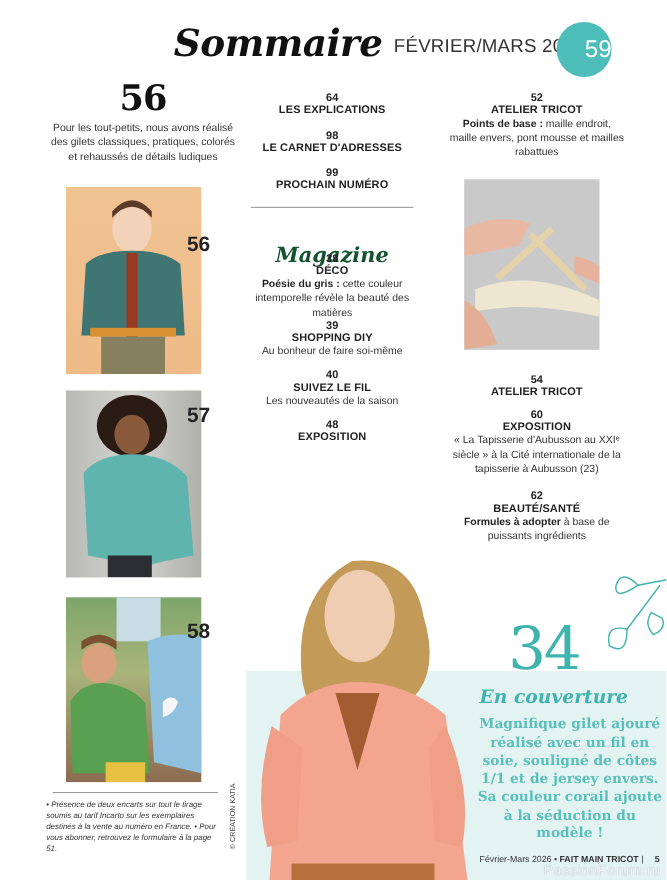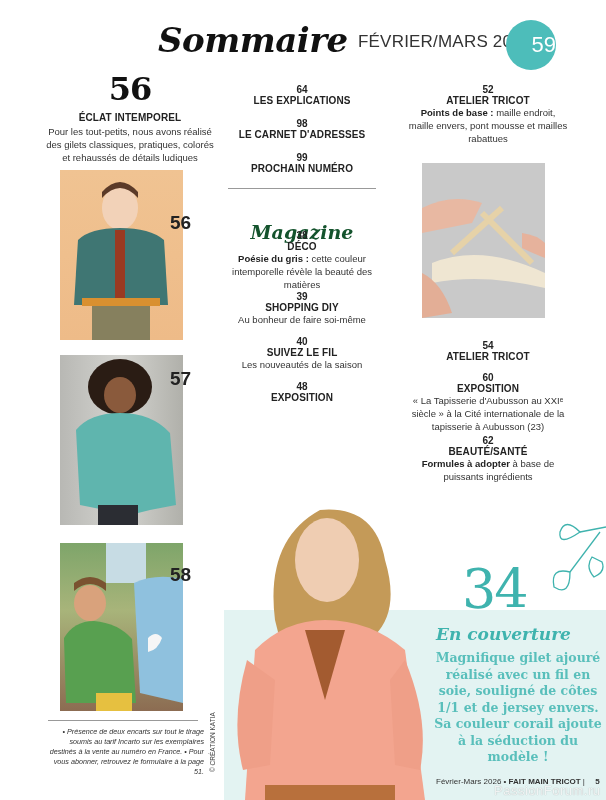--- a/index.html
+++ b/index.html
@@ -50,39 +50,38 @@
   }
   .cover-title {
     font-family:"DejaVu Serif", "Liberation Serif", serif; font-weight:bold; font-style:italic;
     font-size:17px; color:#3fb3ae;
   }
   .cover-text {
     font-family:"DejaVu Serif", "Liberation Serif", serif; font-weight:bold;
     font-size:12.5px; line-height:16.5px; color:#59bfbb; text-align:center;
   }
 
-  .footnote { font-size:7.2px; font-style:italic; color:#333; line-height:10px; text-align:right; }
+  .footnote { font-size:7.2px; font-style:italic; color:#333; line-height:10px; text-align:left; }
   .credit {
     font-size:6.5px; color:#444; transform:rotate(-90deg); transform-origin:left top; white-space:nowrap;
   }
   .footer { font-size:8px; color:#333; }
   .footer b { font-weight:bold; }
   .watermark { font-size:13px; color:rgba(255,255,255,0.85); letter-spacing:0.5px;
     text-shadow:0 0 1px rgba(0,0,0,0.35); }
 </style>
 </head>
 <body>
 
 <div class="abs title">Sommaire</div>
 <div class="abs issue-date">FÉVRIER/MARS 2026</div>
 <div class="abs issue-badge">59</div>
 
 <div class="abs center" style="left:40px; top:70px; width:180px;">
   <div class="big-num">56</div>
-  <div class="head" style="margin-top:4px;">ÉCLAT INTEMPOREL</div>
   <div class="body" style="margin-top:2px; padding:0 4px;">Pour les tout-petits, nous avons réalisé des gilets classiques, pratiques, colorés et rehaussés de détails ludiques</div>
 </div>
 
 <div class="abs photo" style="left:60px; top:170px; width:123px; height:170px; background:linear-gradient(180deg,#f0c392 0%,#eebb88 100%);">
   <svg width="123" height="170" viewBox="0 0 123 170">
     <ellipse cx="60" cy="38" rx="18" ry="22" fill="#f2d2b8"></ellipse>
     <path d="M42 28 Q60 8 78 28 L78 22 Q60 2 42 22Z" fill="#5b3a28"></path>
     <path d="M18 70 Q30 58 60 58 Q90 58 104 70 L108 135 L14 135Z" fill="#3f7673"></path>
     <rect x="55" y="60" width="10" height="80" fill="#9a3a22"></rect>
     <rect x="22" y="128" width="78" height="8" fill="#d99030"></rect>
@@ -173,21 +172,21 @@
     <path d="M0 110 Q20 120 30 150 L0 155Z" fill="#e3ae96"></path>
     <path d="M100 70 Q115 72 123 80 L123 95 Q110 90 100 85Z" fill="#e6b29c"></path>
   </svg>
 </div>
 
 <div class="abs center" style="left:405px; top:340px; width:166px;">
   <div style="margin-bottom:10px;">
     <div class="num">54</div>
     <div class="head">ATELIER TRICOT</div>
   </div>
-  <div style="margin-bottom:2px;">
+  <div style="margin-bottom:13px;">
     <div class="num">60</div>
     <div class="head">EXPOSITION</div>
     <div class="body">« La Tapisserie d'Aubusson au XXIᵉ siècle » à la Cité internationale de la tapisserie à Aubusson (23)</div>
   </div>
   <div>
     <div class="num">62</div>
     <div class="head">BEAUTÉ/SANTÉ</div>
     <div class="body"><b>Formules à adopter</b><span> à base de puissants ingrédients</span></div>
   </div>
 </div>

